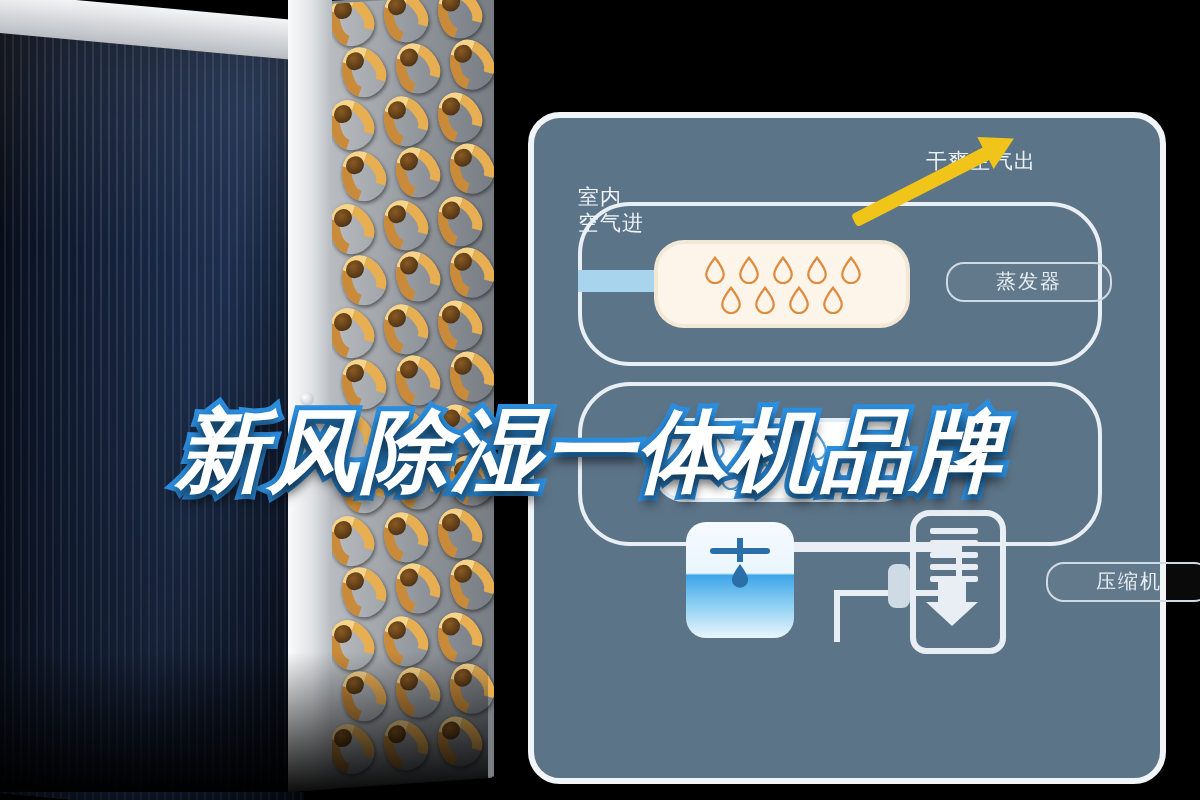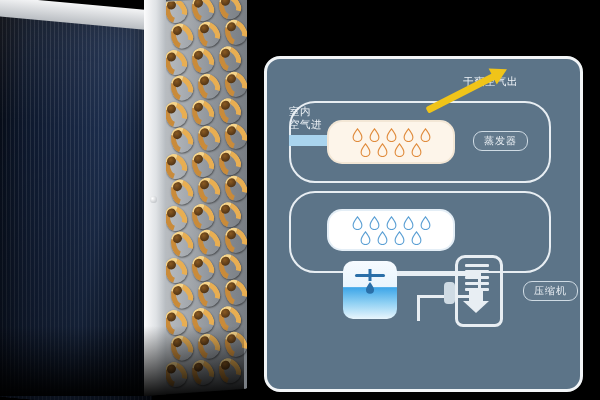--- a/index.html
+++ b/index.html
@@ -71,26 +71,26 @@
   }
 
   
   .panel{
     position:absolute;left:264px;top:56px;width:313px;height:330px;
     background:#5c7488;border:3px solid #f2f5f7;border-radius:16px;
     box-shadow:0 0 0 1px rgba(0,0,0,.35);
   }
 
   .lbl{position:absolute;color:#eef3f7;font-size:10.5px;line-height:12.5px;letter-spacing:.5px;white-space:nowrap;}
-  .lbl.two{line-height:13px;margin-top:12px;}
+  .lbl.two{line-height:13px;}
 
   
   .pill{
     position:absolute;color:#e9eef3;font-size:10px;letter-spacing:1px;
-    border:1.6px solid #cfdbe4;border-radius:9px;padding:2px 10px;white-space:nowrap;
+    border:1.6px solid #cfdbe4;border-radius:9px;padding:2px 24px;white-space:nowrap;
     background:rgba(255,255,255,.04);
   }
 
   
   .loop{position:absolute;border:2.6px solid #e8eef3;border-radius:26px;}
   .loop-top{left:22px;top:42px;width:258px;height:78px;}
   .loop-bot{left:22px;top:132px;width:258px;height:78px;}
 
   
   .block{
@@ -465,14 +465,17 @@
           <i></i>
           <i></i>
           <i></i>
       </div>
       <div class="dn"></div>
       <div class="valve"></div>
     </div>
     <div class="pill" style="left:256px;top:222px;">压缩机</div>
   </div>
 
+  <div class="title">
+    <span>新风除湿一体机品牌</span>
+  </div>
 
 </div>
 
 </body></html>

